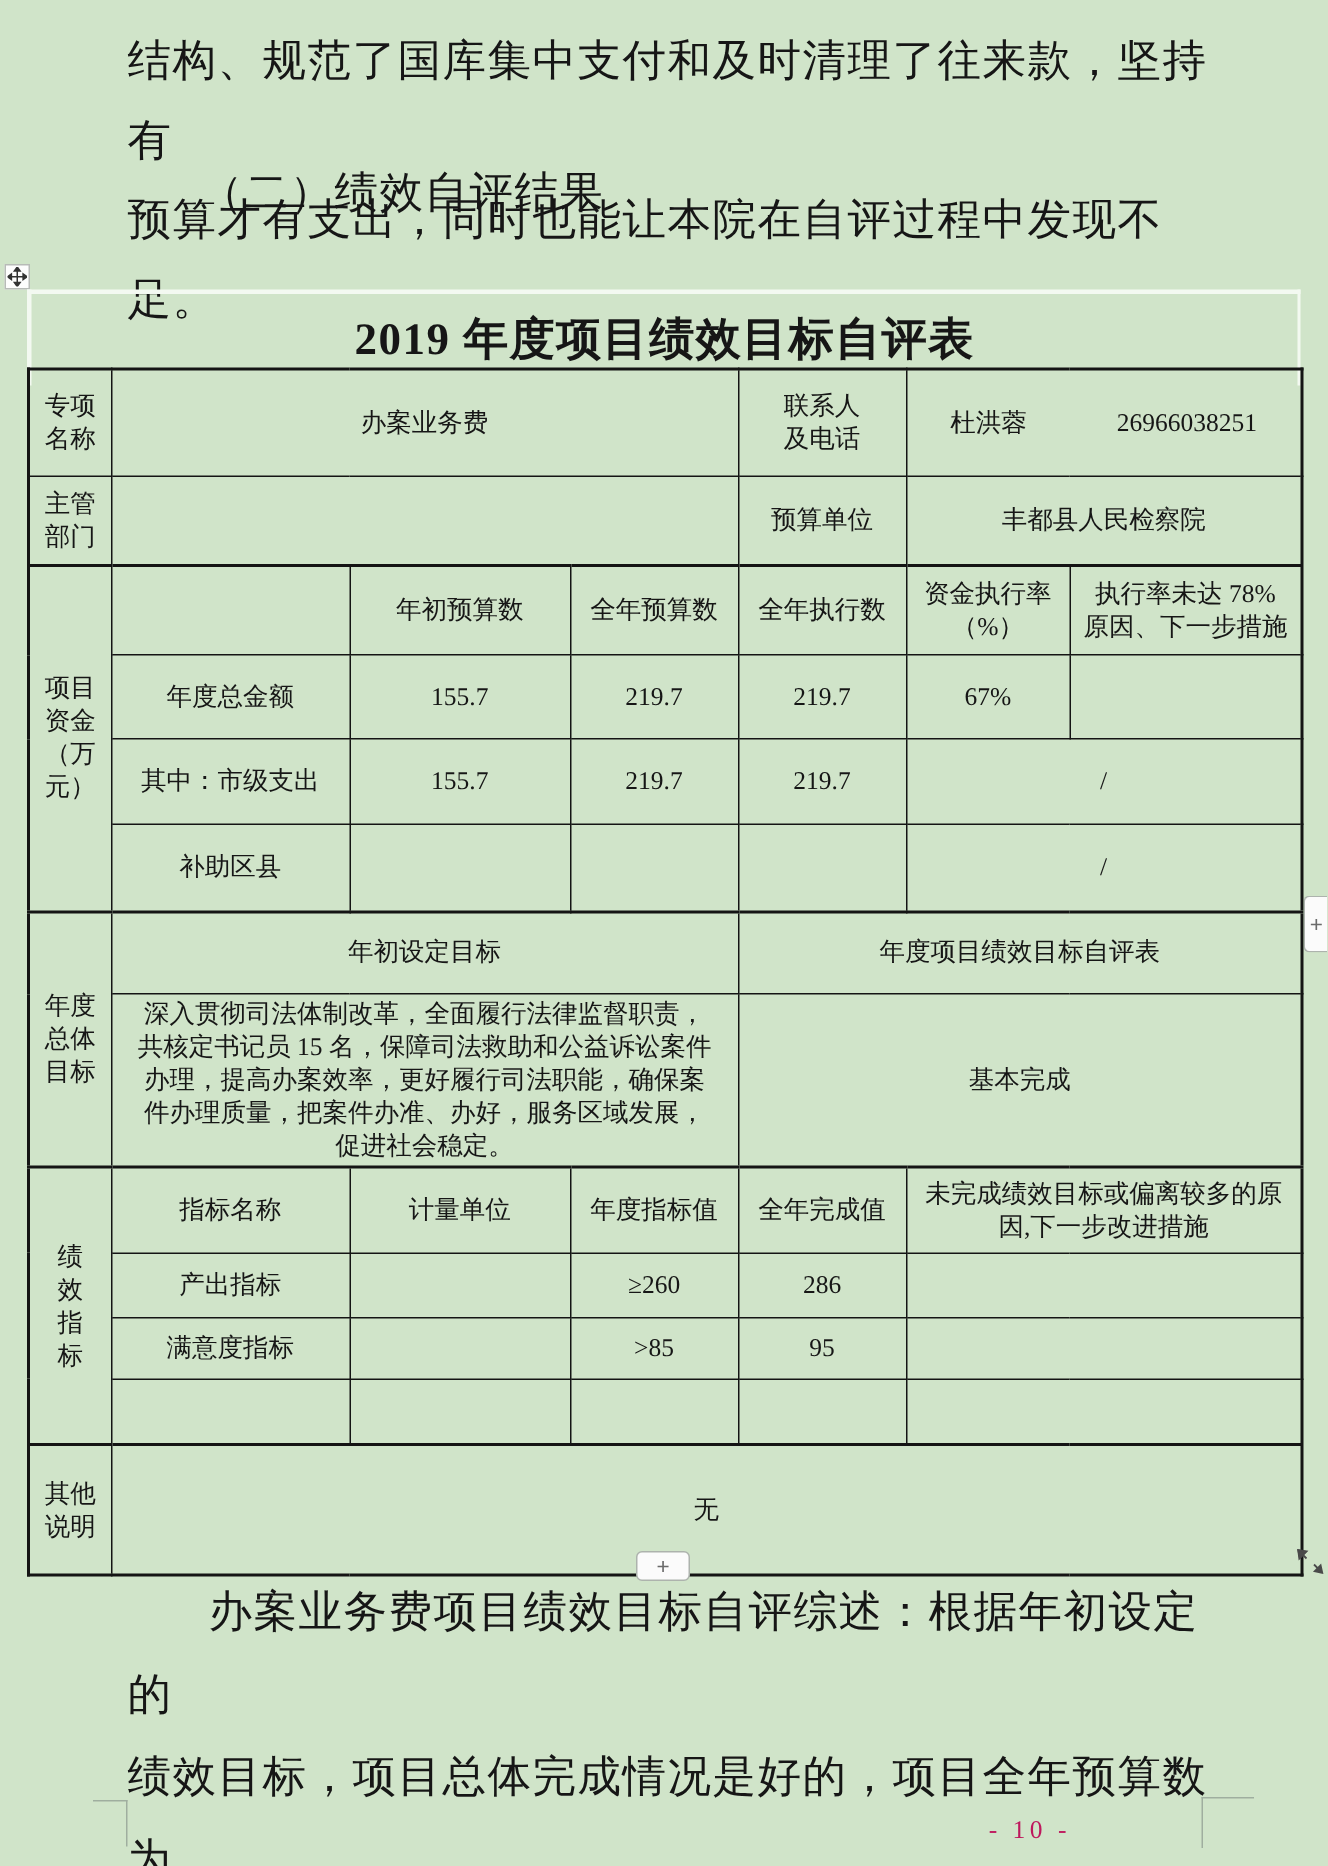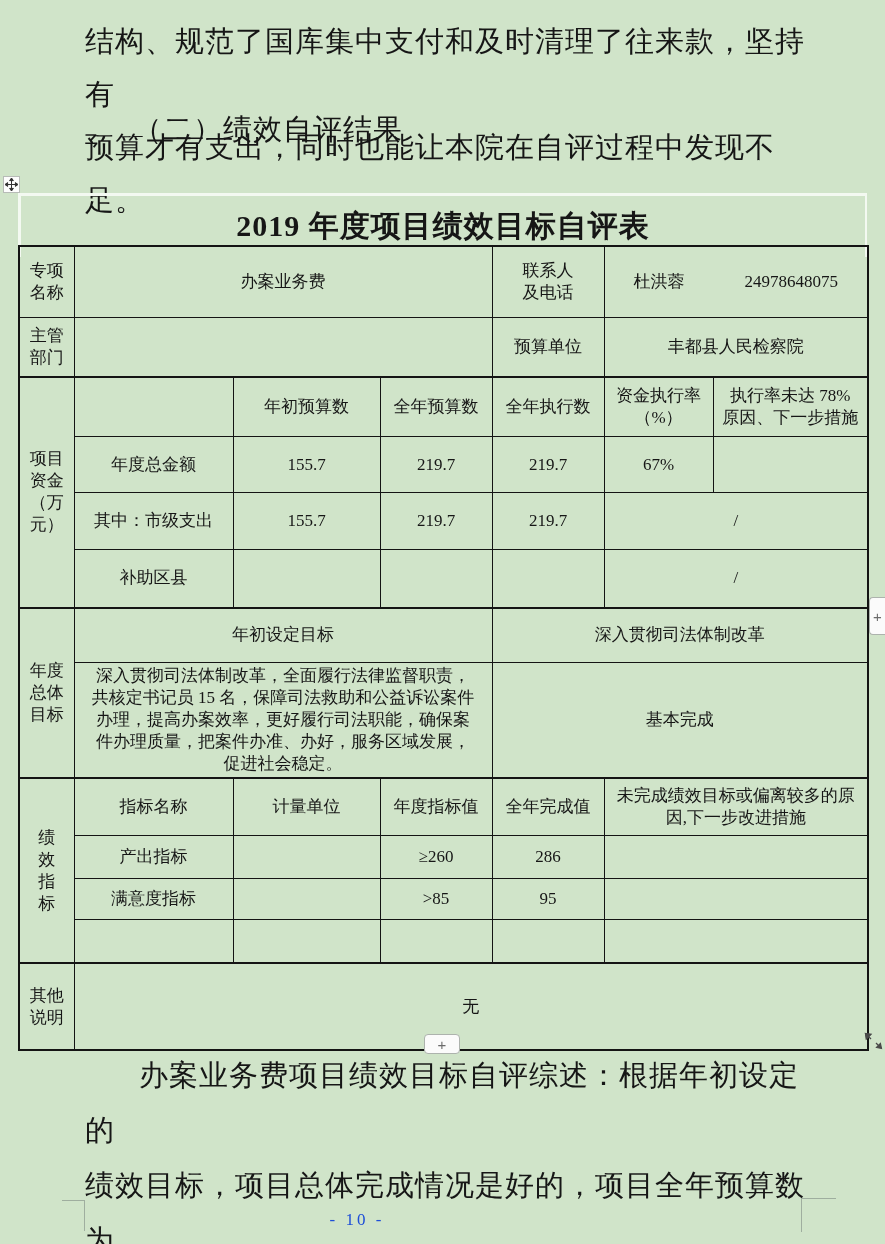--- a/index.html
+++ b/index.html
@@ -66,21 +66,21 @@
 
   
   .crop { position:absolute; background:#9fae9f; }
   .crop-l-h { left:62px;  top:1200px; width:23px; height:1px; }
   .crop-l-v { left:84px;  top:1200px; width:1px;  height:31px; }
   .crop-r-h { left:801px; top:1198px; width:35px; height:1px; }
   .crop-r-v { left:801px; top:1198px; width:1px;  height:34px; }
 
   .page-num {
     position:absolute; left:0; top:1210px; width:714px;
-    text-align:center; font-size:17px; letter-spacing:3px; color:#1d4ed8;
+    text-align:right; font-size:17px; letter-spacing:3px; color:#be185d;
   }
 </style>
 </head>
 <body>
 
 <div class="page">
 
   <div class="body-text para1">结构、规范了国库集中支付和及时清理了往来款，坚持有
 预算才有支出，同时也能让本院在自评过程中发现不足。</div>
   <div class="subhead">（二）绩效自评结果</div>
@@ -113,21 +113,21 @@
     <tbody>
       <tr style="height:58px">
         <td class="vlabel">专项
 名称</td>
         <td colspan="3">办案业务费</td>
         <td class="vlabel">联系人
 及电话</td>
         <td colspan="2">
           <div class="contact-cell">
             <span>杜洪蓉</span>
-            <span>24978648075</span>
+            <span>26966038251</span>
           </div>
         </td>
       </tr>
       <tr style="height:59px">
         <td class="vlabel">主管
 部门</td>
         <td colspan="3"></td>
         <td>预算单位</td>
         <td colspan="2">丰都县人民检察院</td>
       </tr>
@@ -167,21 +167,21 @@
         <td></td>
         <td></td>
         <td colspan="2">/</td>
       </tr>
 
       <tr class="sec" style="height:55px">
         <td class="vlabel" rowspan="2">年度
 总体
 目标</td>
         <td colspan="3">年初设定目标</td>
-        <td colspan="3">深入贯彻司法体制改革</td>
+        <td colspan="3">年度项目绩效目标自评表</td>
       </tr>
       <tr style="height:115px">
         <td colspan="3" class="goal-text">深入贯彻司法体制改革，全面履行法律监督职责，
 共核定书记员 15 名，保障司法救助和公益诉讼案件
 办理，提高办案效率，更好履行司法职能，确保案
 件办理质量，把案件办准、办好，服务区域发展，
 促进社会稳定。</td>
         <td colspan="3">基本完成</td>
       </tr>
 

